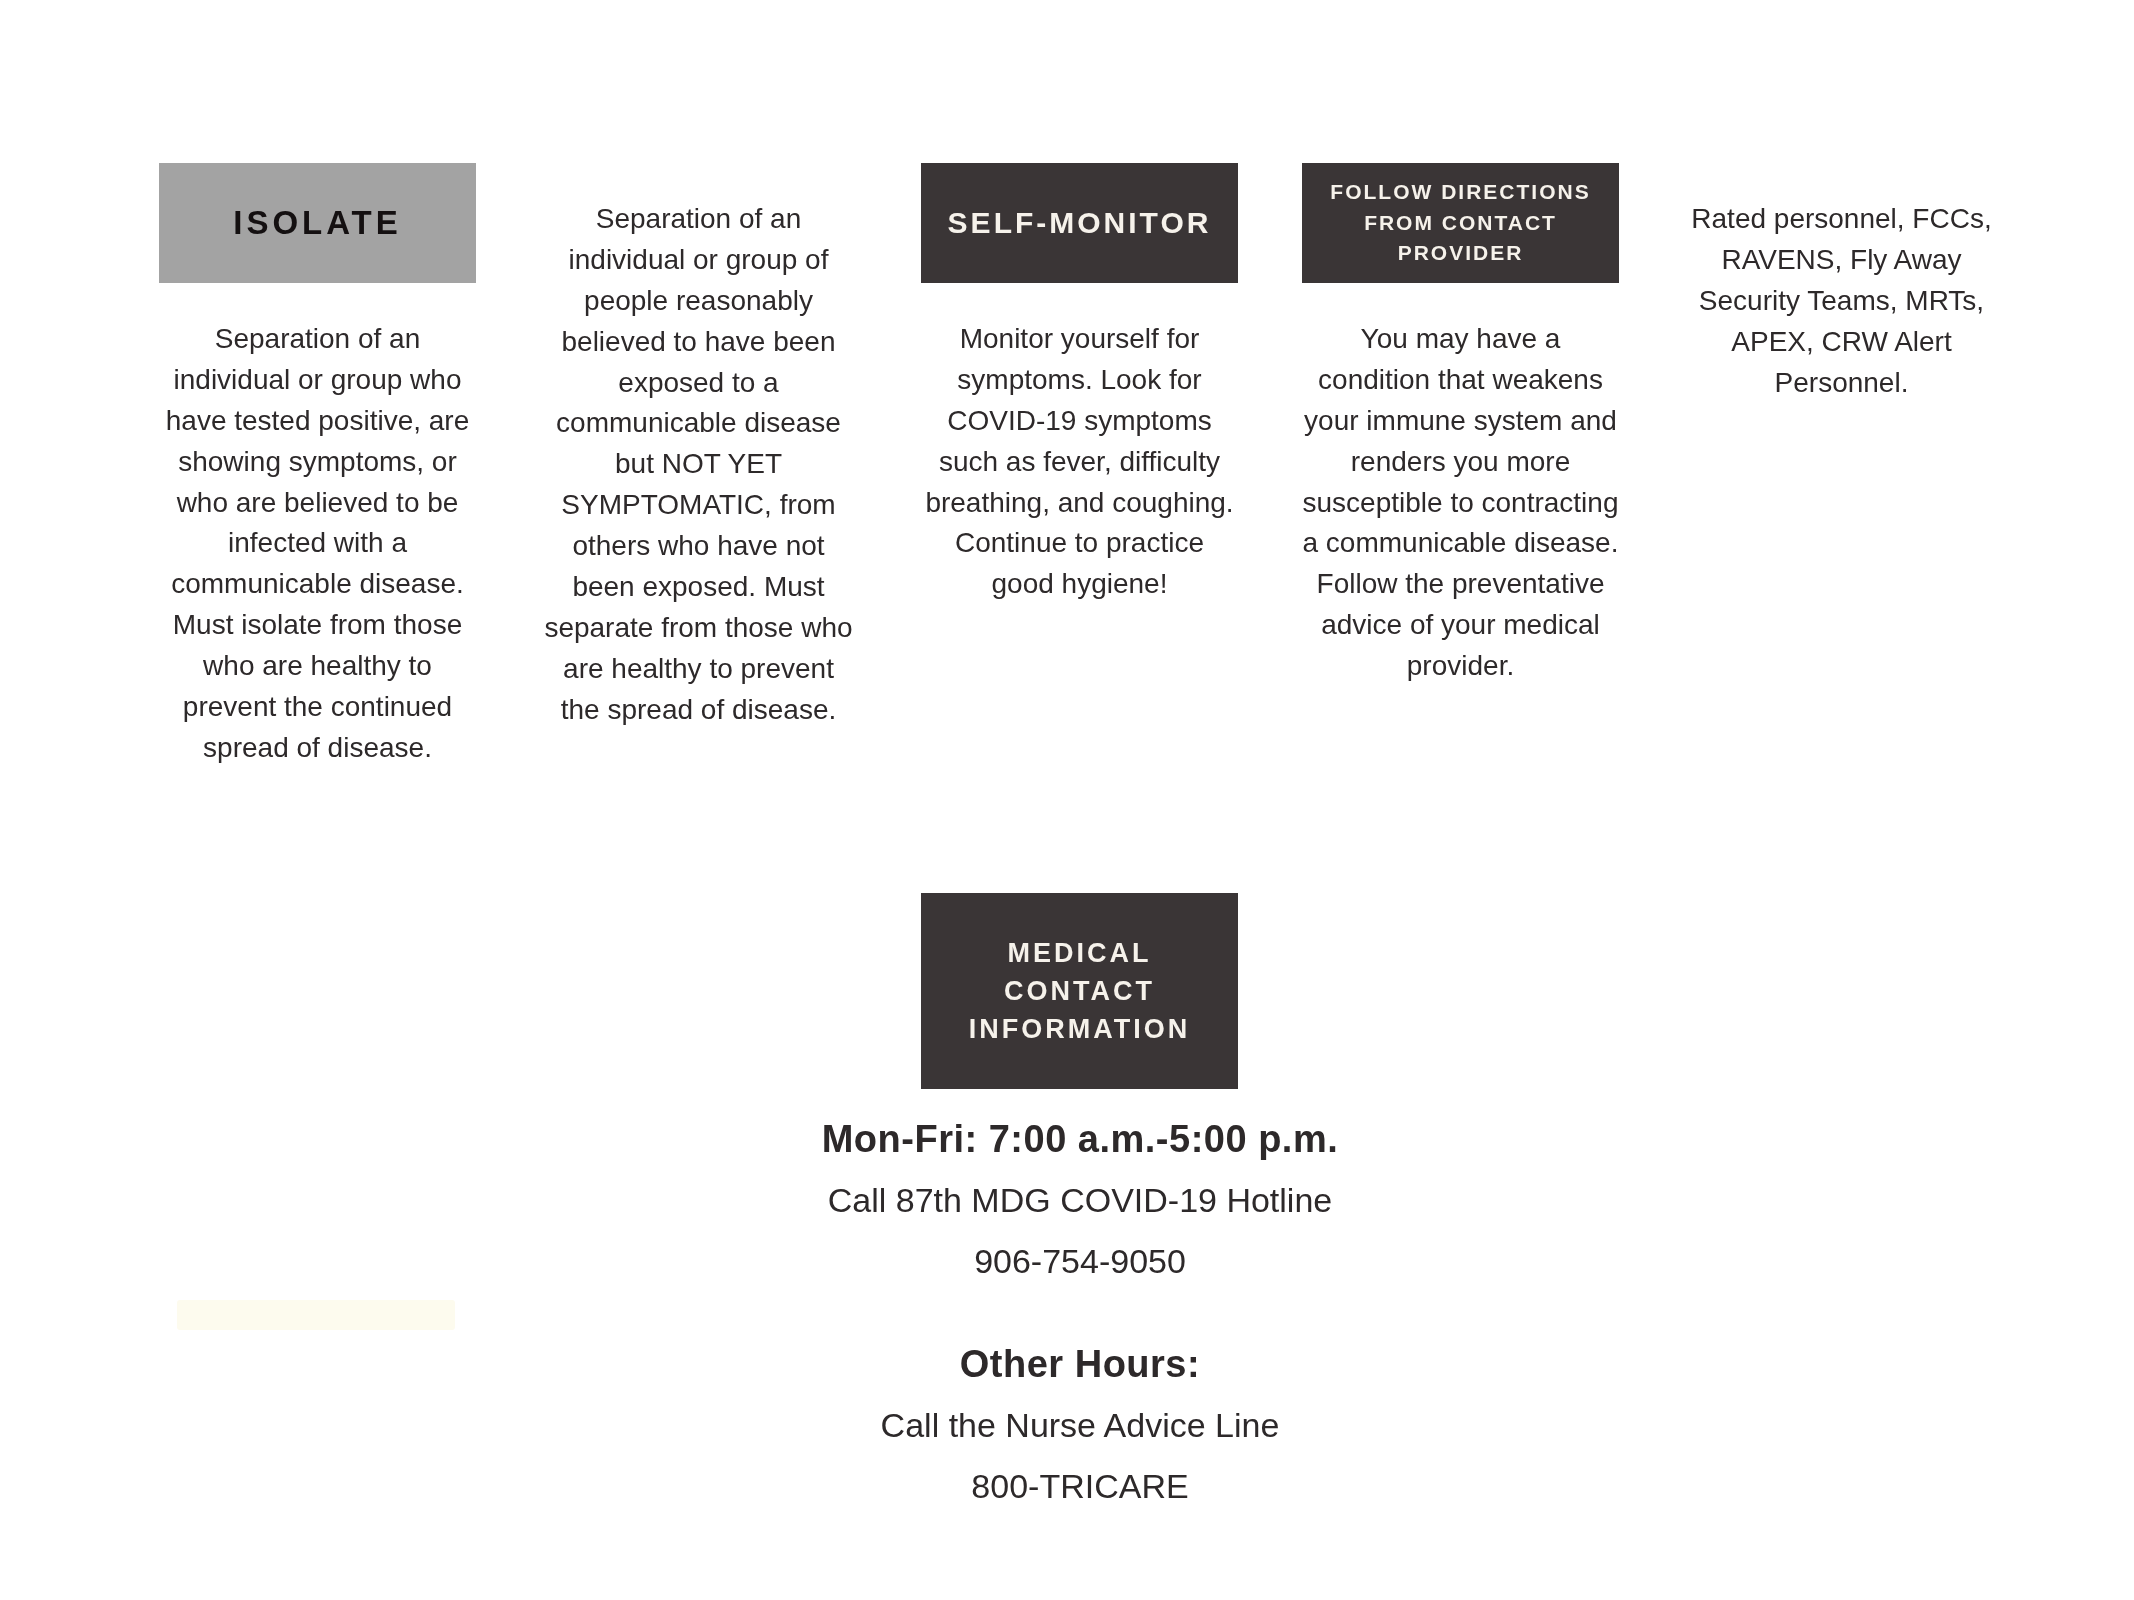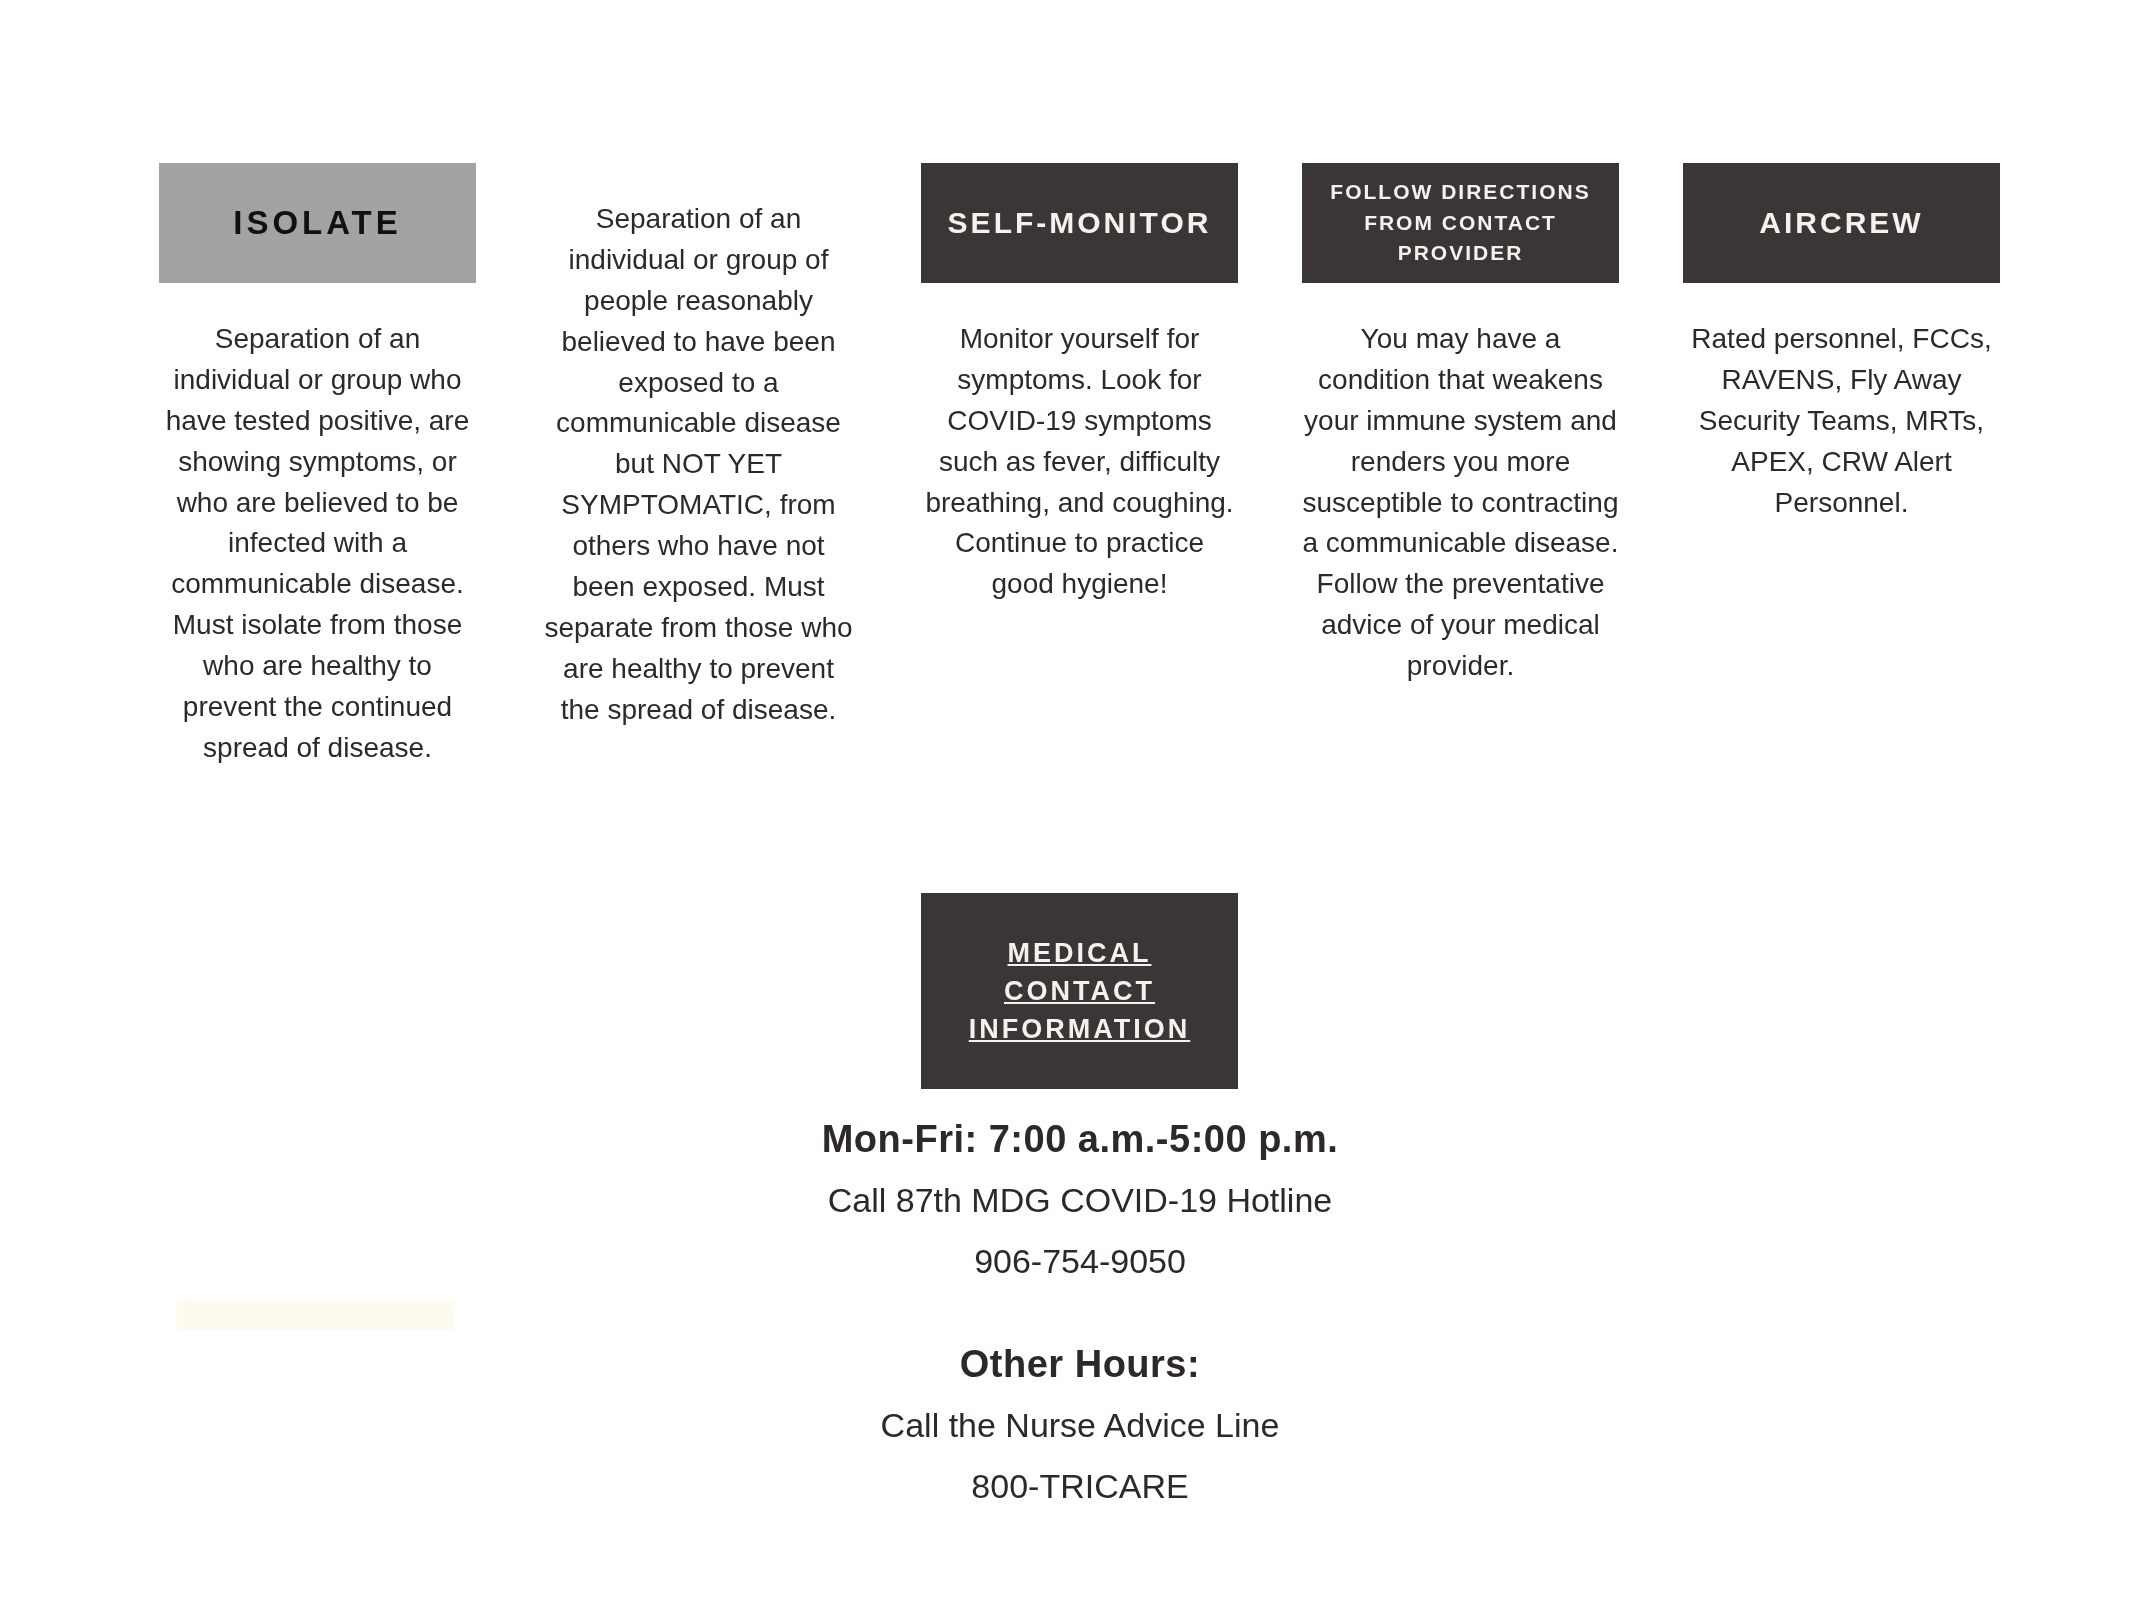--- a/index.html
+++ b/index.html
@@ -78,21 +78,20 @@
     background: #3a3536;
     color: #f6f2eb;
     display: flex;
     align-items: center;
     justify-content: center;
     text-align: center;
     font-weight: bold;
     font-size: 27px;
     letter-spacing: 3px;
     line-height: 1.42;
-    text-decoration: underline;
   }
 
   
   .contact-block {
     position: absolute;
     left: 13px;
     width: 2134px;
     text-align: center;
     color: #2d292a;
   }
@@ -148,23 +147,20 @@
     </section>
 
     <section class="col">
       <div class="title-box dark small">
         <span>FOLLOW DIRECTIONS FROM CONTACT PROVIDER</span>
       </div>
       <p class="col-body">You may have a condition that weakens your immune system and renders you more susceptible to contracting a communicable disease. Follow the preventative advice of your medical provider.</p>
     </section>
 
     <section class="col">
-      <div class="title-box dark">
-        <span>AIRCREW</span>
-      </div>
       <p class="col-body">Rated personnel, FCCs, RAVENS, Fly Away Security Teams, MRTs, APEX, CRW Alert Personnel.</p>
     </section>
 
   </div>
 
   <div class="medical-box">
     <span>MEDICAL CONTACT INFORMATION</span>
   </div>
 
   <div class="contact-block weekday">

